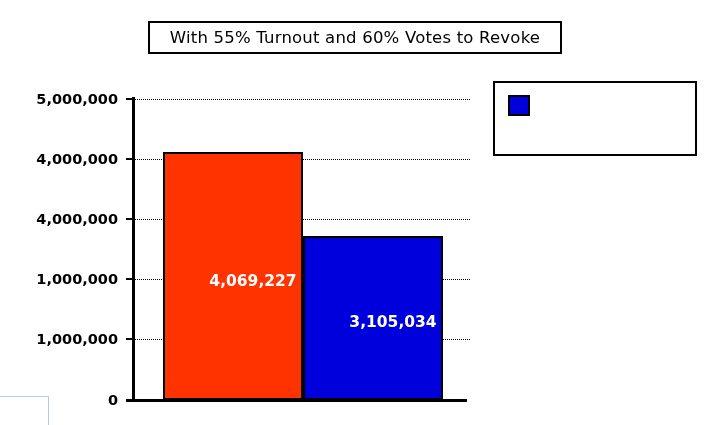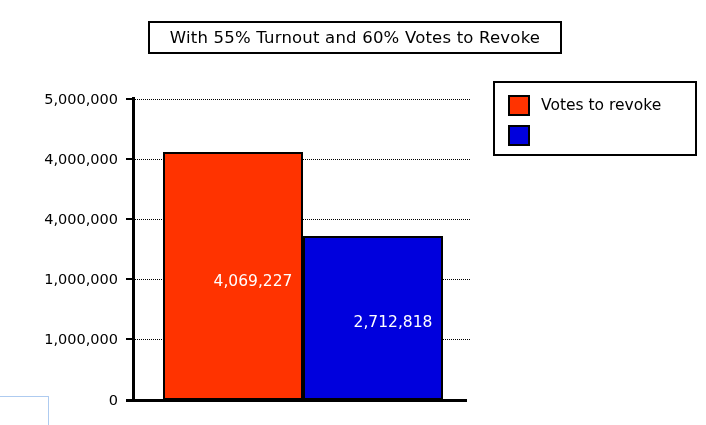--- a/index.html
+++ b/index.html
@@ -72,20 +72,21 @@
     white-space: nowrap;
   }
 
   
   #plot {
     position: absolute;
     left: 0;
     top: 0;
     width: 684px;
     height: 425px;
+    font-weight: bold;
   }
 
   .y-tick-label {
     position: absolute;
     right: 0;
     text-align: right;
     font-size: 14.5px;
     color: #000000;
     white-space: nowrap;
     transform: translateY(-50%);
@@ -202,29 +203,25 @@
     </div>
 
     <div id="y-axis-line"></div>
     <div id="x-axis-line"></div>
 
     <div class="bar" id="bar-votes-to-revoke" style="left:163px; top:152px; width:140px; height:248px; background:#FF3300;">
       <span class="bar-value" style="top:118px;">4,069,227</span>
     </div>
 
     <div class="bar" id="bar-chavez-votes" style="left:303px; top:236px; width:140px; height:164px; background:#0000DD;">
-      <span class="bar-value" style="top:75px;">2,712,818</span>
+      <span class="bar-value" style="top:75px;">3,105,034</span>
     </div>
   </div>
 
   <div id="legend">
     <div class="legend-row">
-      <span class="legend-swatch" style="background:#FF3300;"></span>
-      <span class="legend-label">Votes to revoke</span>
-    </div>
-    <div class="legend-row">
       <span class="legend-swatch" style="background:#0000DD;"></span>
     </div>
   </div>
 
   <div id="cell-artifact"></div>
 
 </div>
 
 </body></html>

